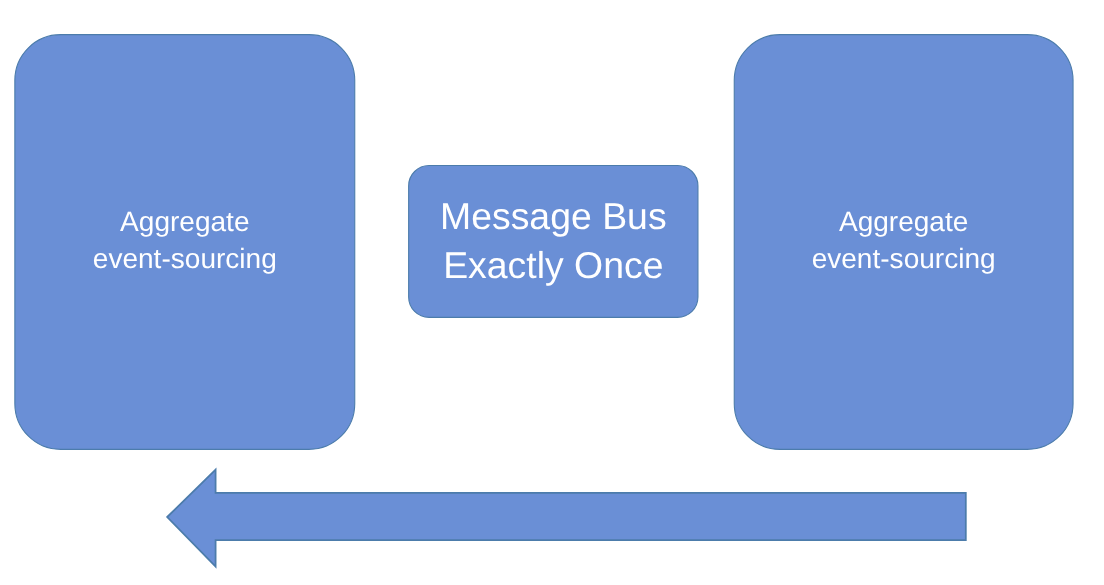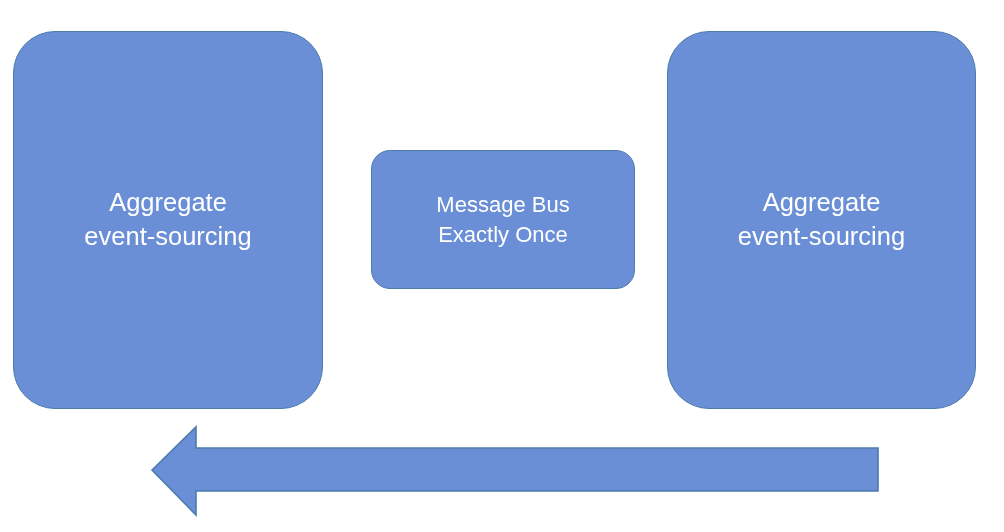--- a/index.html
+++ b/index.html
@@ -53,21 +53,21 @@
     height: 378px;
     border-radius: 42px;
     font-size: 25.5px;
   }
   #node-message-bus {
     left: 371px;
     top: 150px;
     width: 264px;
     height: 139px;
     border-radius: 19px;
-    font-size: 22px;
+    font-size: 34px;
   }
 
   
   #arrow-saga-rollback {
     position: absolute;
     left: 150px;
     top: 424px;
     width: 730px;
     height: 95px;
   }

